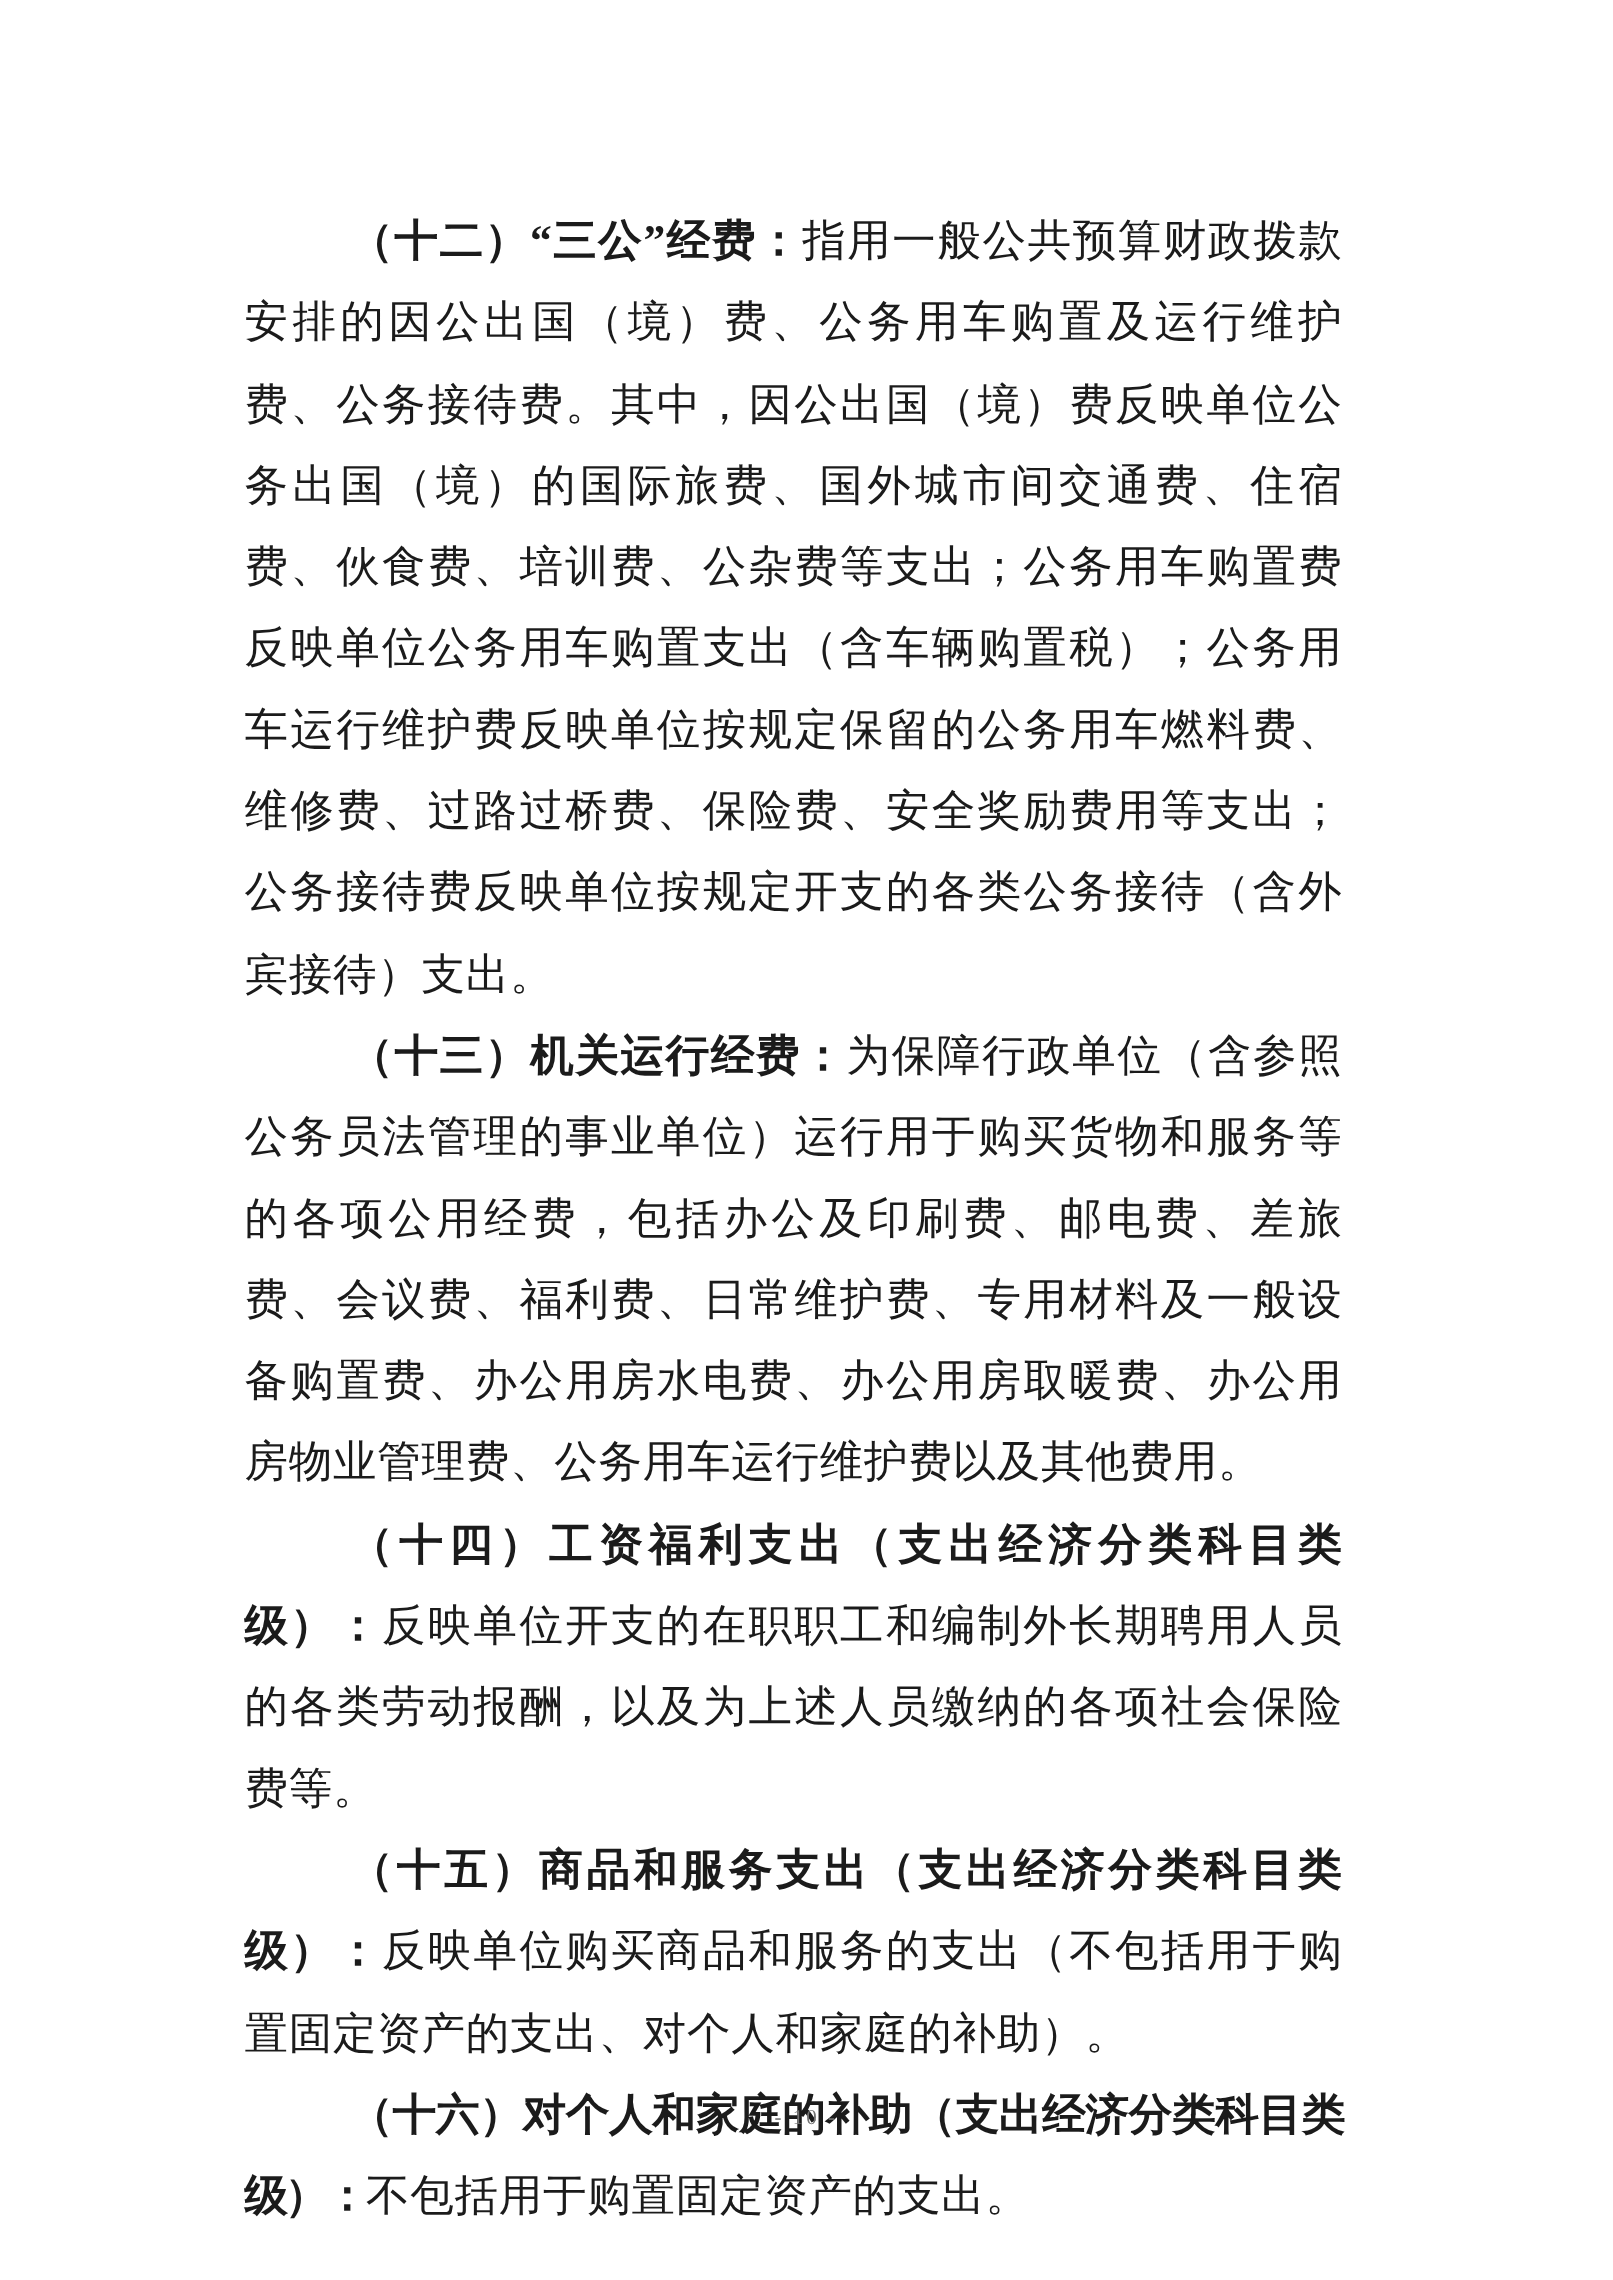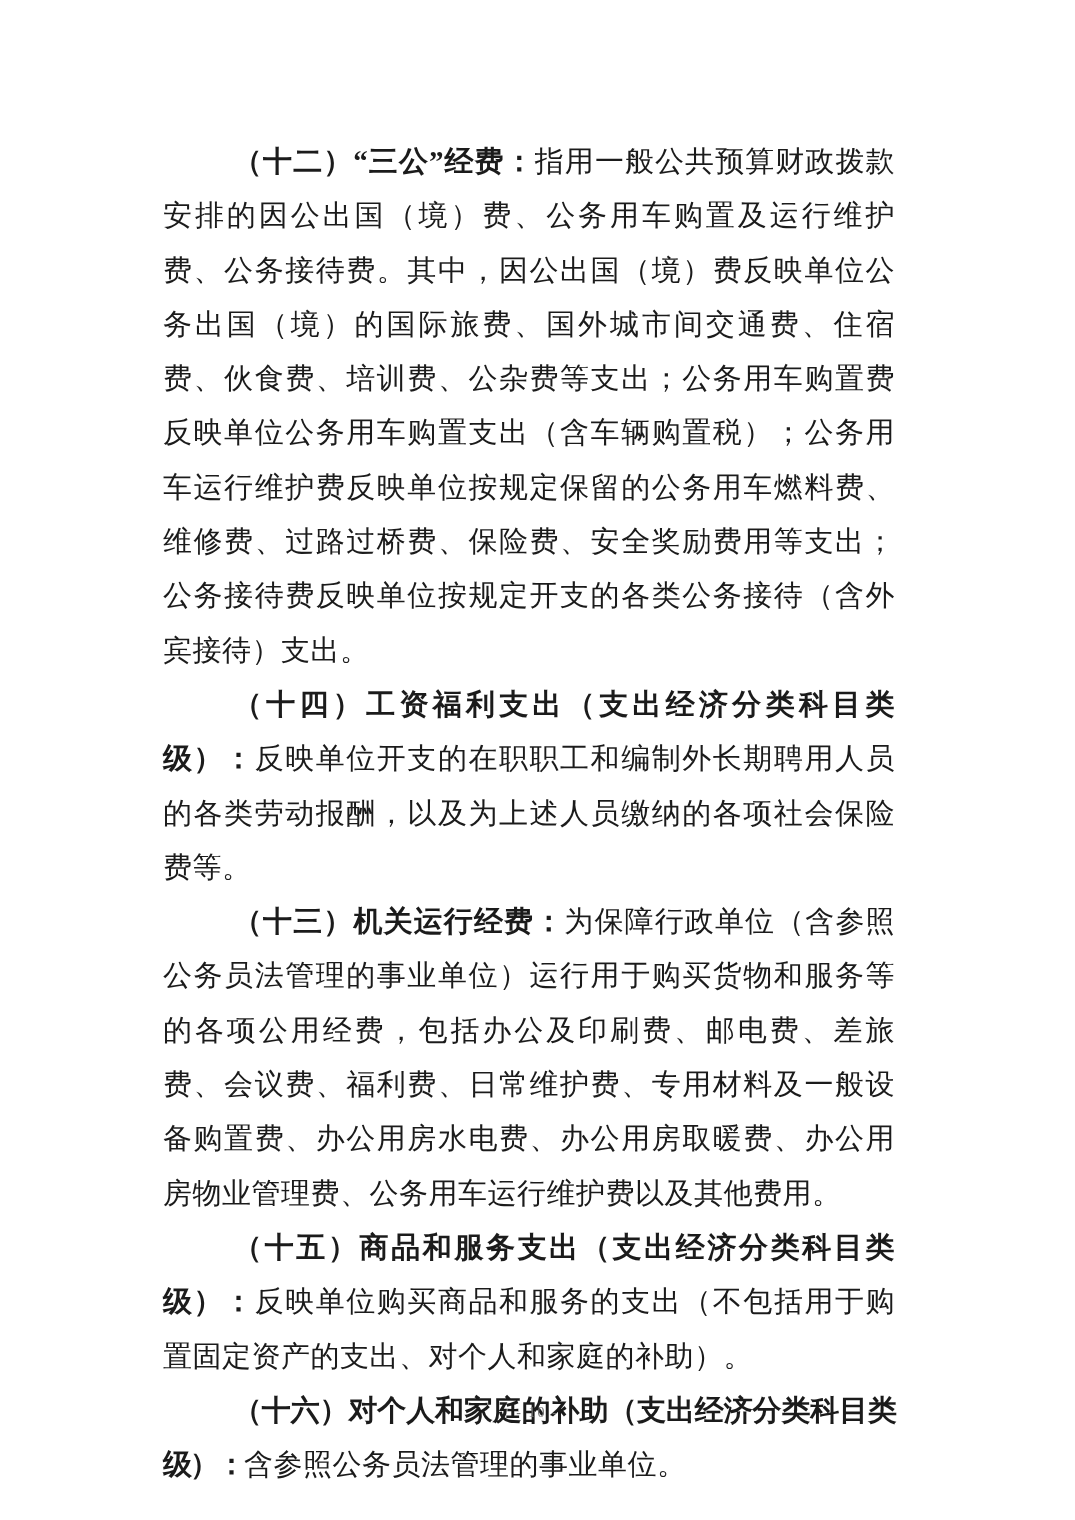--- a/index.html
+++ b/index.html
@@ -48,22 +48,22 @@
     color: #737373;
   }
 </style>
 </head>
 <body>
 
 <div class="page">
   <div class="text-block">
   <p class="para"><span class="lead">（十二）“三公”经费：</span><span>指用一般公共预算财政拨款安排的因公出国（境）费、公务用车购置及运行维护费、公务接待费。其中，因公出国（境）费反映单位公务出国（境）的国际旅费、国外城市间交通费、住宿费、伙食费、培训费、公杂费等支出；公务用车购置费反映单位公务用车购置支出（含车辆购置税）；公务用车运行维护费反映单位按规定保留的公务用车燃料费、维修费、过路过桥费、保险费、安全奖励费用等支出；公务接待费反映单位按规定开支的各类公务接待（含外宾接待）支出。</span></p>
 
+  <p class="para"><span class="lead">（十三）机关运行经费：</span><span>为保障行政单位（含参照公务员法管理的事业单位）运行用于购买货物和服务等的各项公用经费，包括办公及印刷费、邮电费、差旅费、会议费、福利费、日常维护费、专用材料及一般设备购置费、办公用房水电费、办公用房取暖费、办公用房物业管理费、公务用车运行维护费以及其他费用。</span></p>
+
   <p class="para"><span class="lead">（十四）工资福利支出（支出经济分类科目类级）：</span><span>反映单位开支的在职职工和编制外长期聘用人员的各类劳动报酬，以及为上述人员缴纳的各项社会保险费等。</span></p>
-
-  <p class="para"><span class="lead">（十三）机关运行经费：</span><span>为保障行政单位（含参照公务员法管理的事业单位）运行用于购买货物和服务等的各项公用经费，包括办公及印刷费、邮电费、差旅费、会议费、福利费、日常维护费、专用材料及一般设备购置费、办公用房水电费、办公用房取暖费、办公用房物业管理费、公务用车运行维护费以及其他费用。</span></p>
 
   <p class="para"><span class="lead">（十五）商品和服务支出（支出经济分类科目类级）：</span><span>反映单位购买商品和服务的支出（不包括用于购置固定资产的支出、对个人和家庭的补助）。</span></p>
 
-  <p class="para condensed"><span class="lead">（十六）对个人和家庭的补助（支出经济分类科目类级）：</span><span>含参照公务员法管理的事业单位。</span></p>
+  <p class="para condensed"><span class="lead">（十六）对个人和家庭的补助（支出经济分类科目类级）：</span><span>不包括用于购置固定资产的支出。</span></p>
 </div>
   <div class="page-number">- 10 -</div>
 </div>
 
 </body></html>

